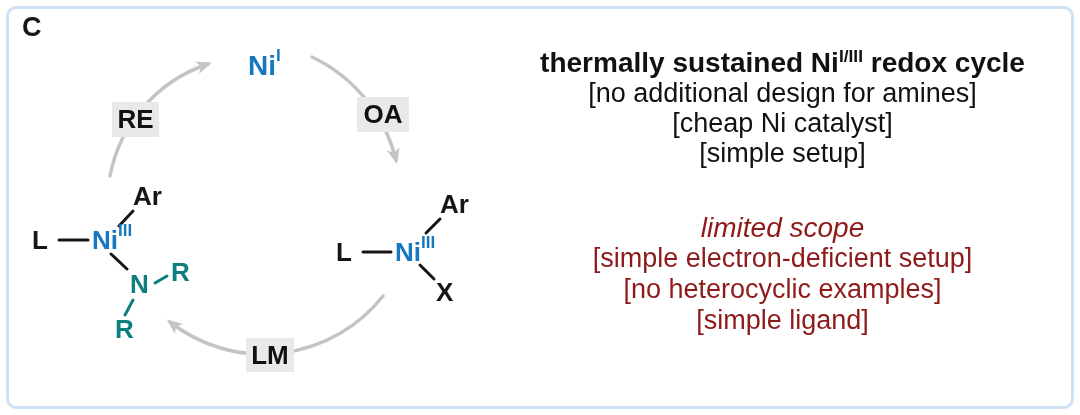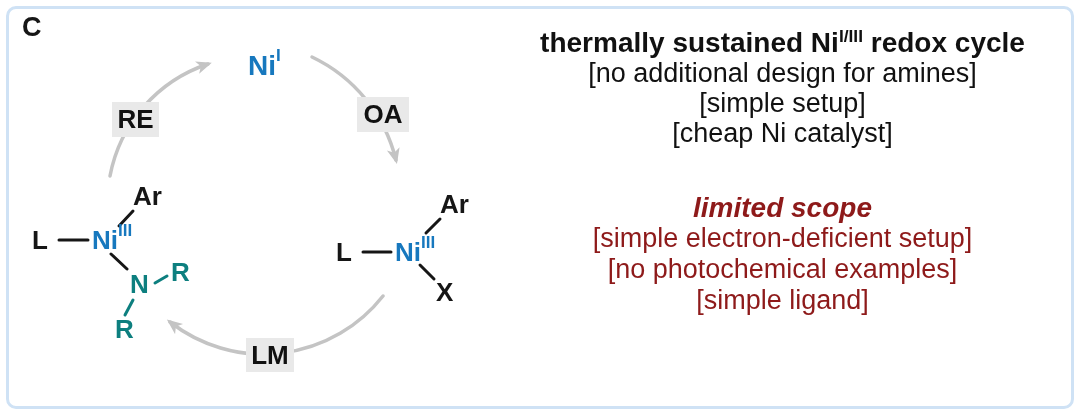--- a/index.html
+++ b/index.html
@@ -20,27 +20,27 @@
   .bond-teal{stroke:var(--teal);}
   .atom{font-family:"Liberation Sans",sans-serif;font-size:26px;font-weight:bold;fill:var(--ink);}
   .atom-blue{fill:var(--blue);}
   .atom-teal{fill:var(--teal);}
   .ni-top{font-size:28px;}
   .sup-svg{font-size:17px;font-weight:bold;}
   .step-box{fill:var(--label_bg);}
   .step-text{font-family:"Liberation Sans",sans-serif;font-size:26px;font-weight:bold;fill:#111;text-anchor:middle;}
 
   
-  .desc{position:absolute;left:495px;top:28px;width:575px;text-align:center;color:#111;
+  .desc{position:absolute;left:495px;top:48px;width:575px;text-align:center;color:#111;
         font-size:27px;line-height:30px;}
   .desc-title{font-weight:bold;font-size:28px;line-height:30px;white-space:nowrap;}
   .desc-title sup{font-size:0.62em;vertical-align:super;line-height:0;}
   .desc-line{white-space:nowrap;}
   .cons{margin-top:44px;line-height:31px;color:var(--dark_red);}
-  .cons-title{font-weight:bold;font-style:italic;font-size:28px;}
+  .cons-title{font-weight:normal;font-style:italic;font-size:28px;}
 </style>
 </head>
 <body>
 
 <div class="stage">
   <div class="frame"></div>
 
   <div class="panel-label">C</div>
 
   <svg class="cycle-svg" width="520" height="415" viewBox="0 0 520 415">
@@ -91,23 +91,23 @@
       <text class="atom atom-blue" x="395" y="261"><tspan>Ni</tspan><tspan class="sup-svg" dy="-13">III</tspan></text>
       <line class="bond" x1="420" y1="265" x2="434" y2="279"></line>
       <text class="atom" x="436" y="301">X</text>
     </g>
   </svg>
 
   <div class="desc">
     <div class="pros">
       <div class="desc-title"><span>thermally sustained Ni</span><sup>I/III</sup><span> redox cycle</span></div>
       <div class="desc-line">[no additional design for amines]</div>
+      <div class="desc-line">[cheap Ni catalyst]</div>
       <div class="desc-line">[simple setup]</div>
-      <div class="desc-line">[cheap Ni catalyst]</div>
     </div>
     <div class="cons">
       <div class="cons-title">limited scope</div>
       <div class="desc-line">[simple electron-deficient setup]</div>
-      <div class="desc-line">[no photochemical examples]</div>
+      <div class="desc-line">[no heterocyclic examples]</div>
       <div class="desc-line">[simple ligand]</div>
     </div>
   </div>
 </div>
 
 </body></html>

